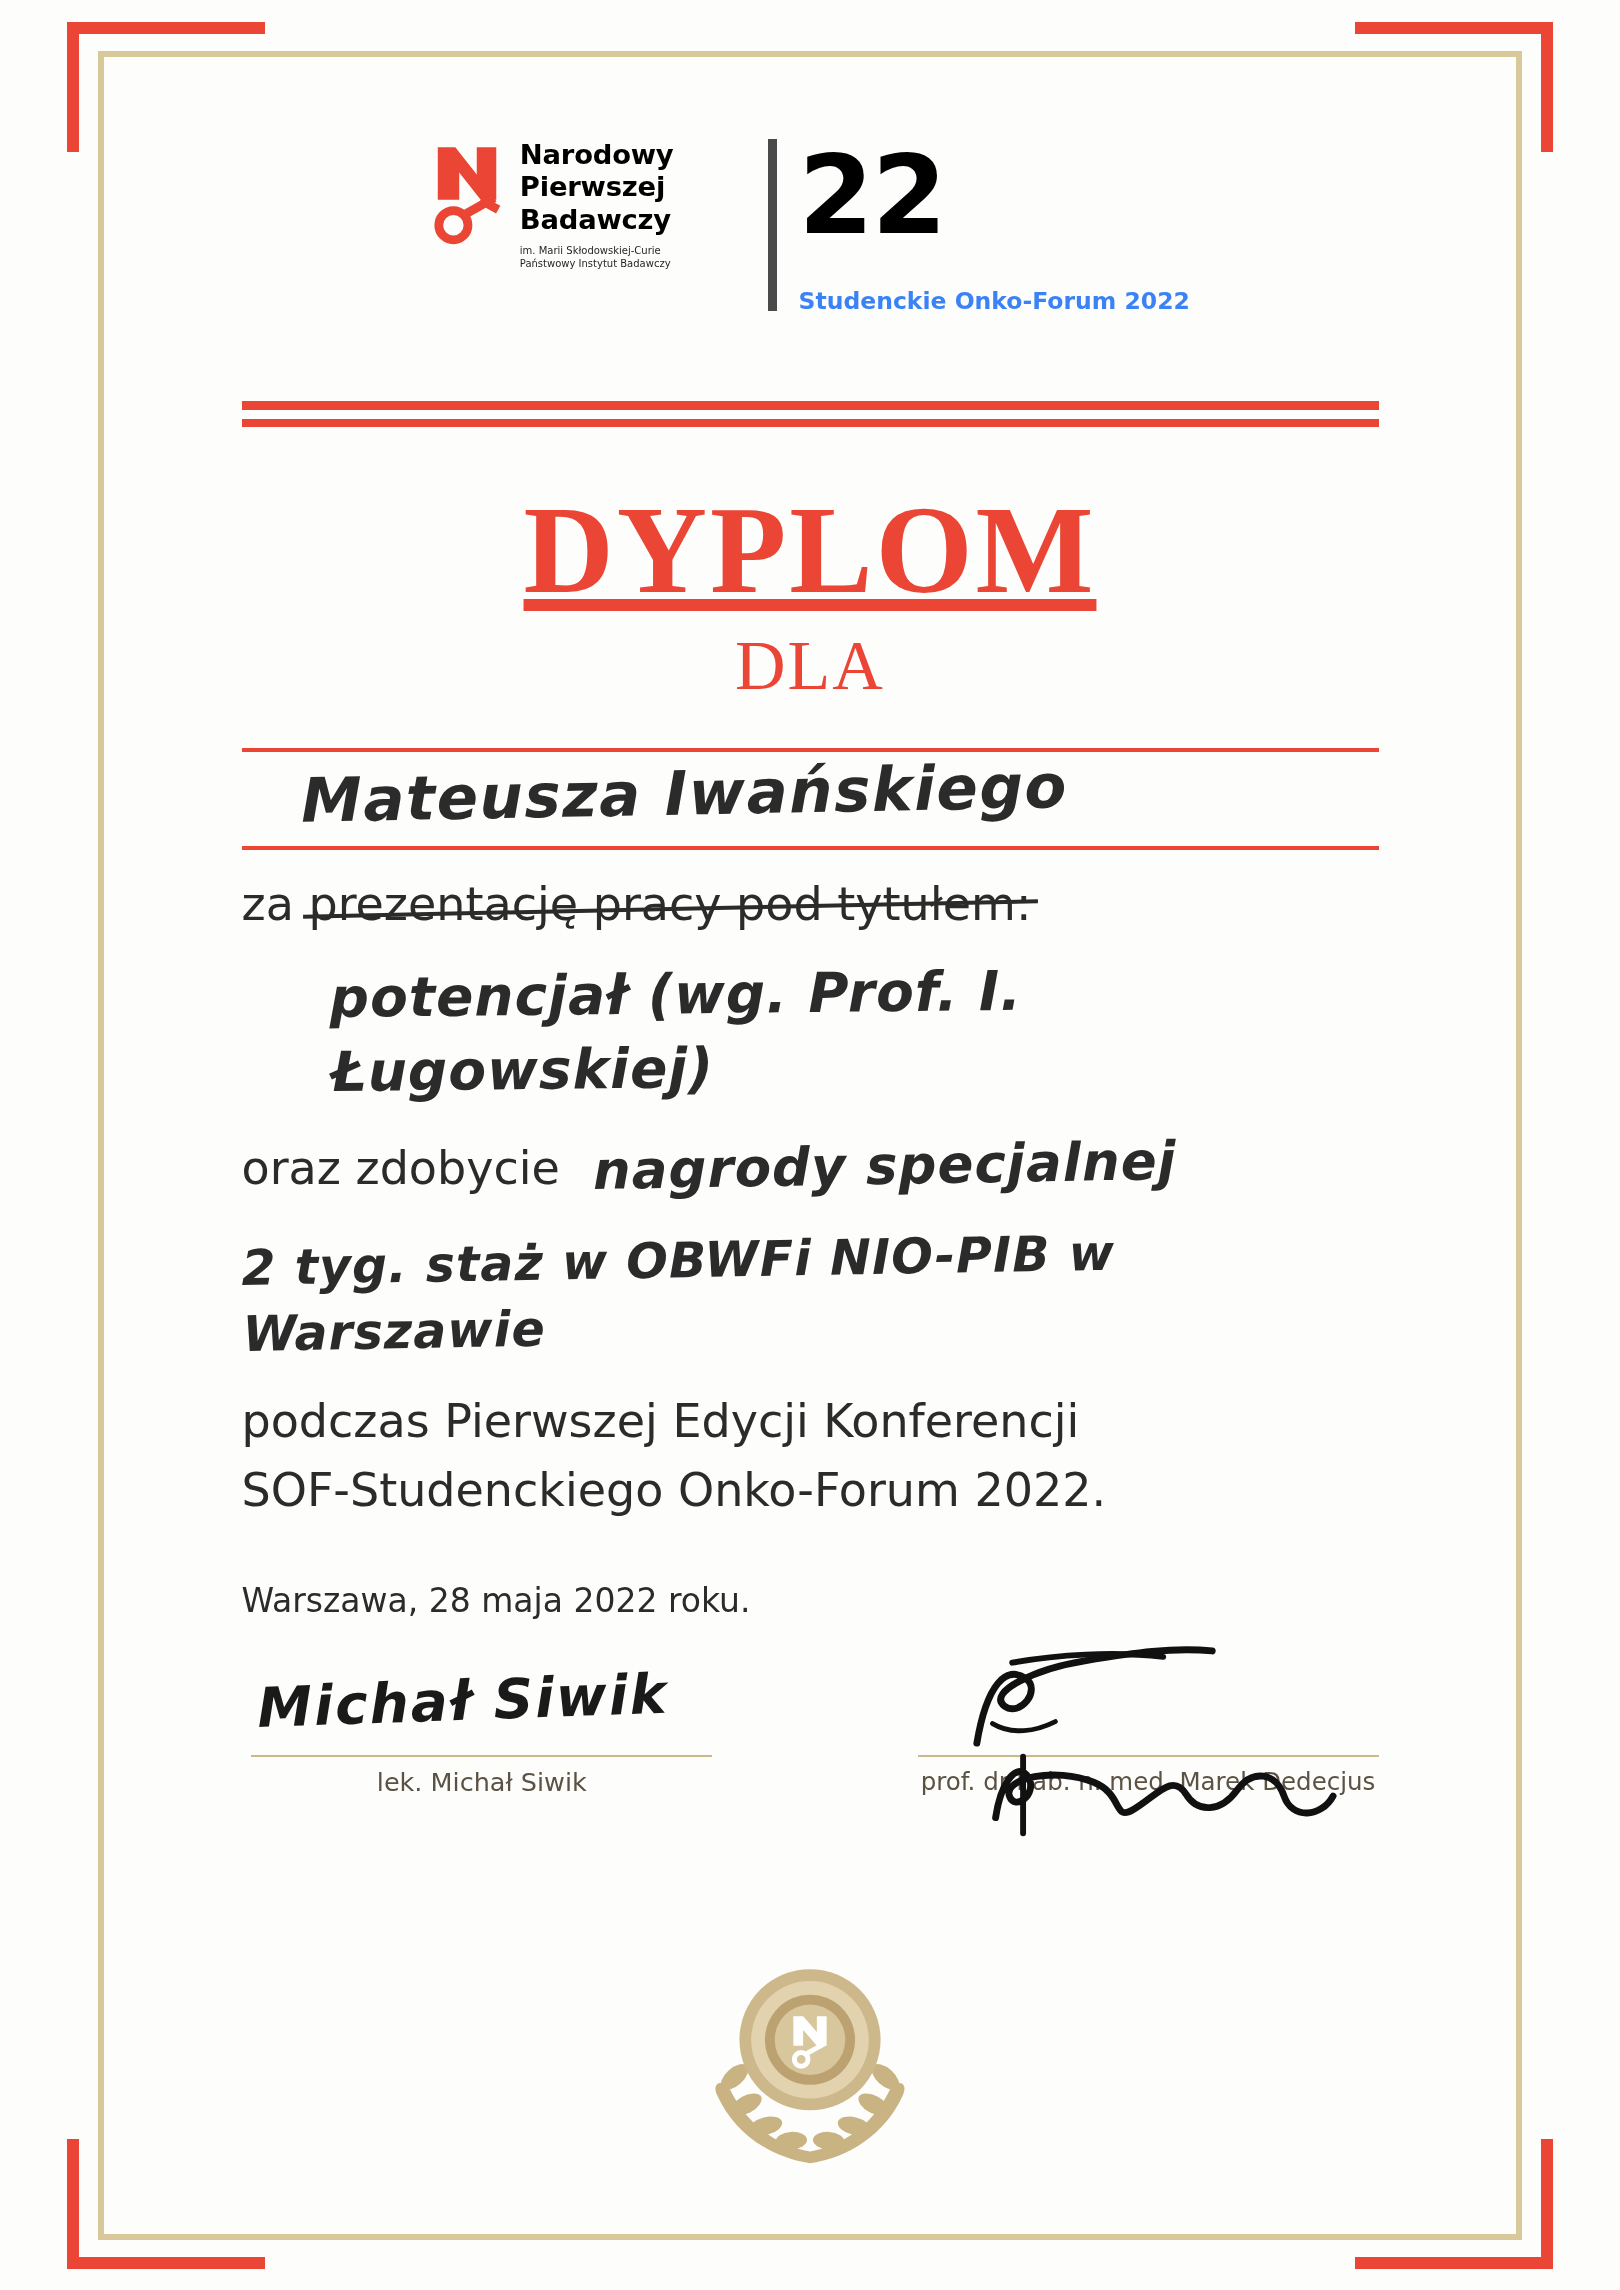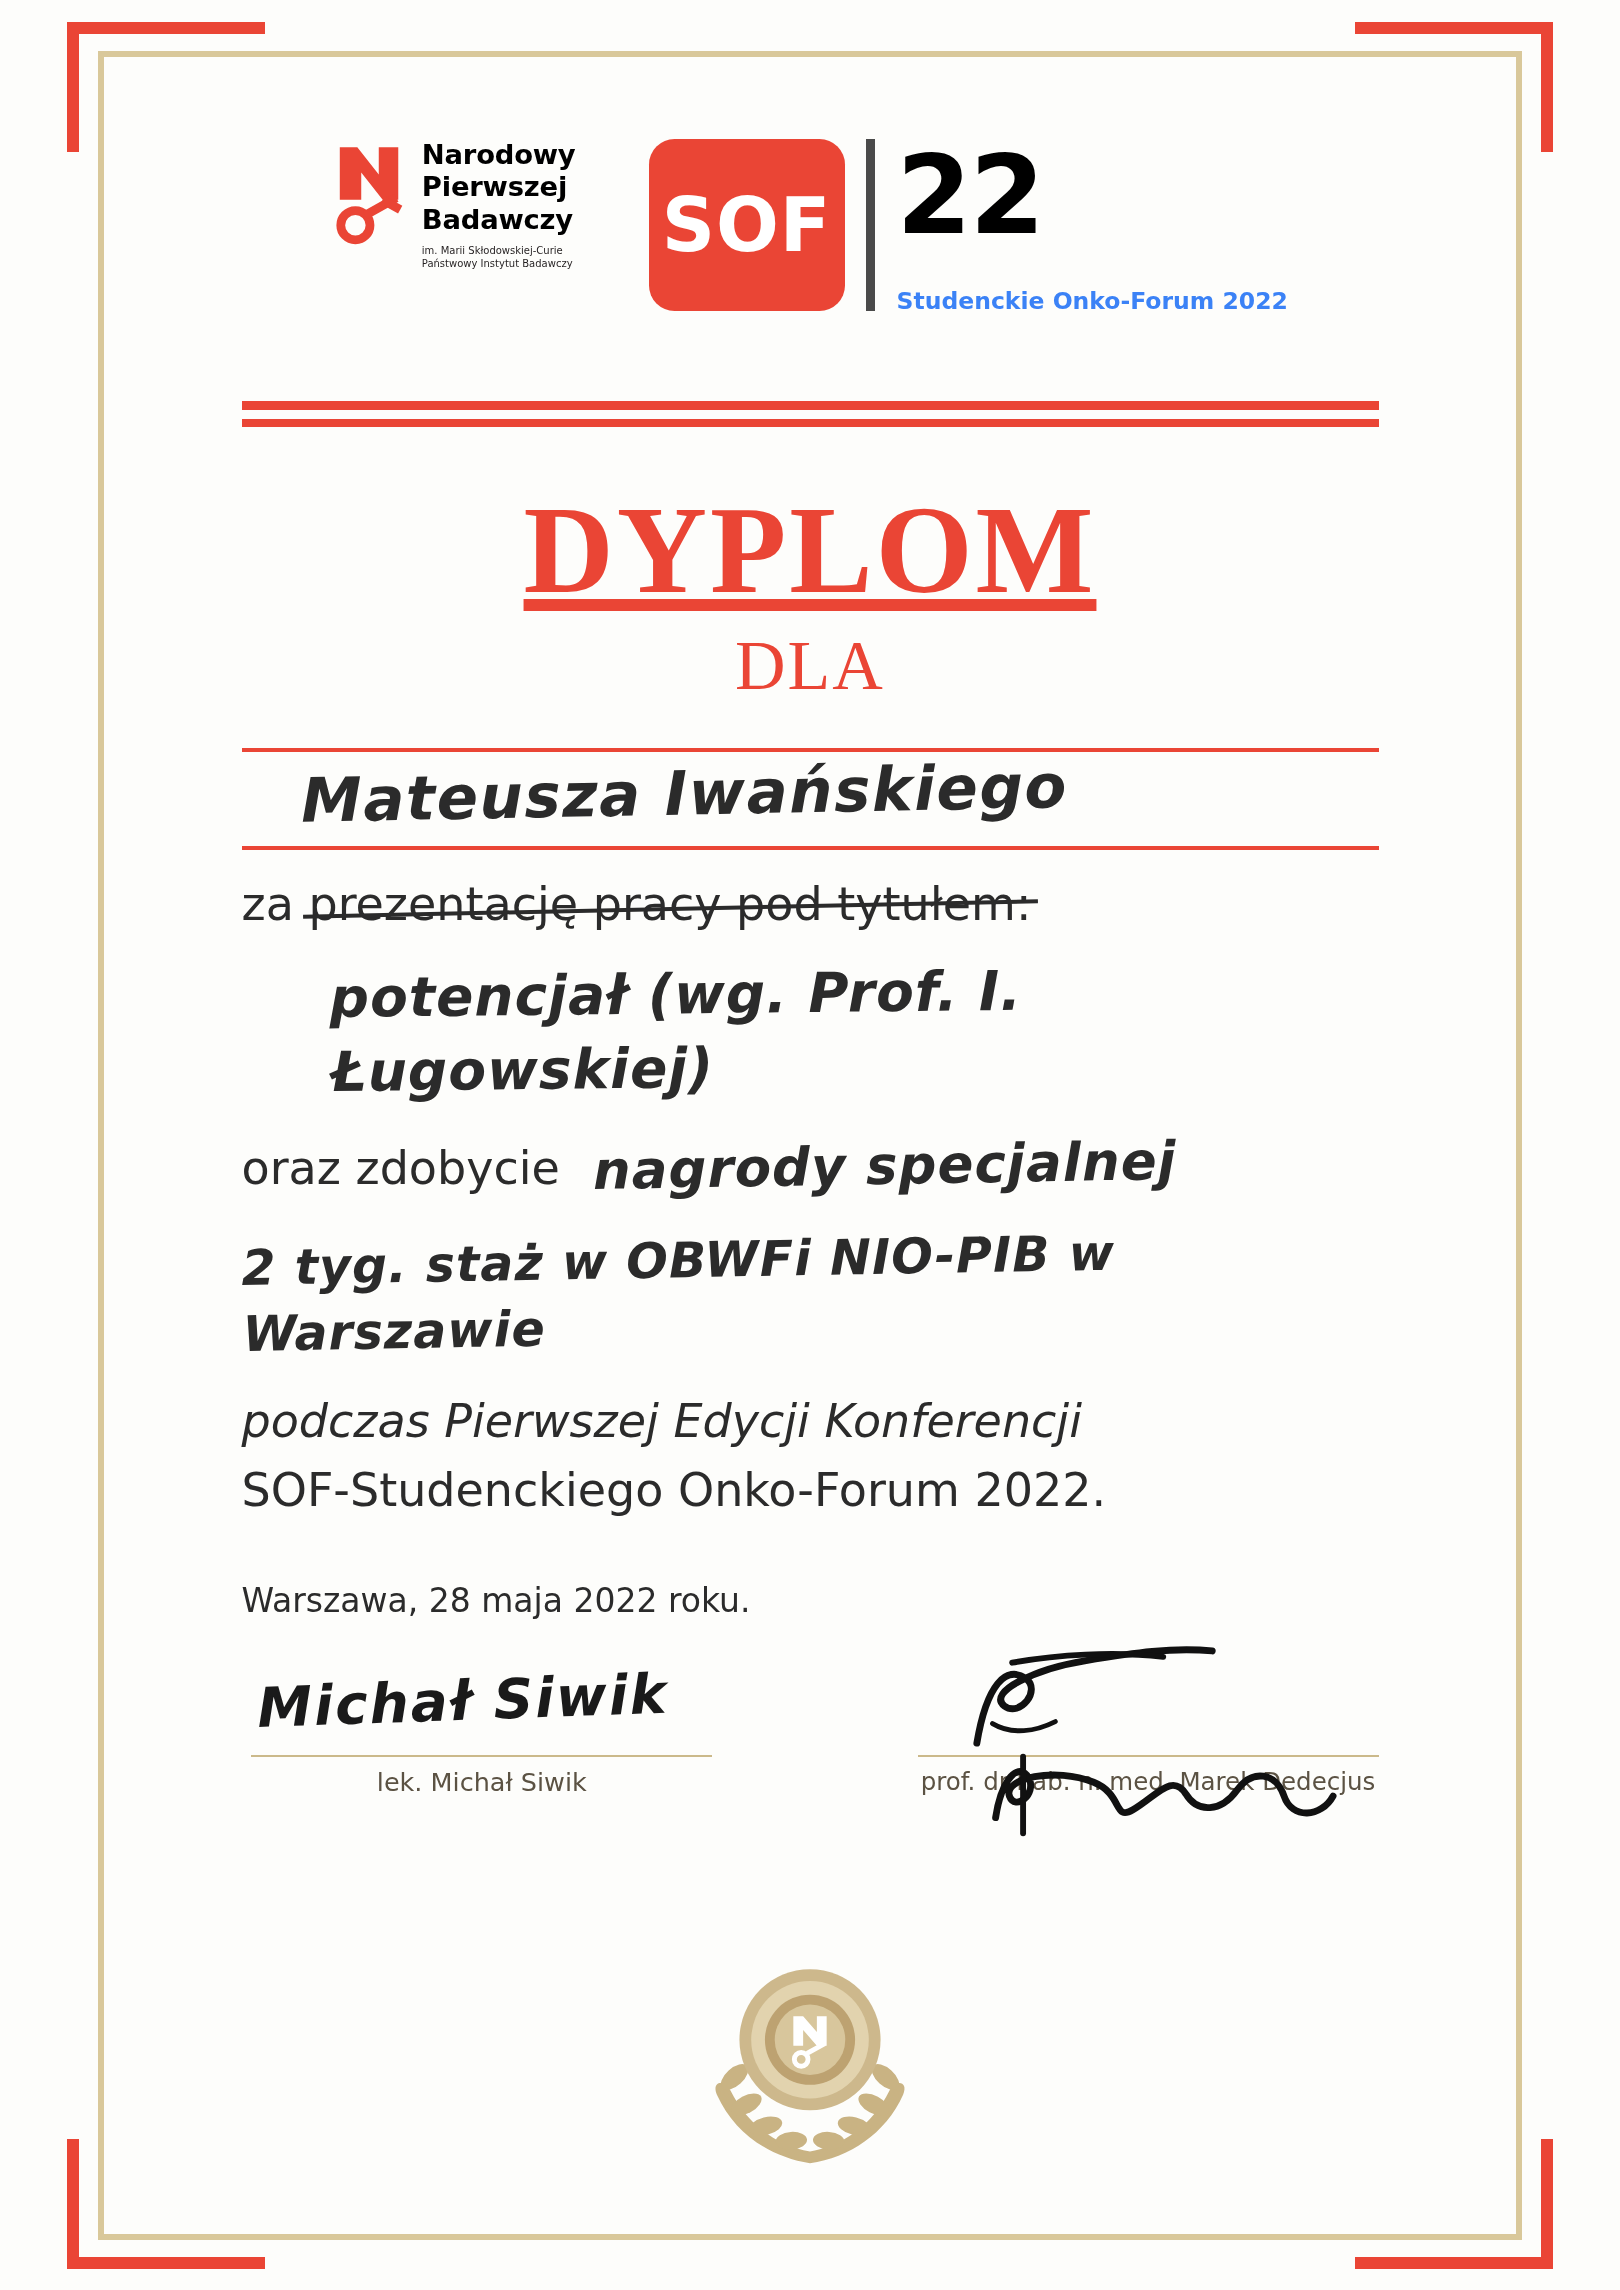--- a/index.html
+++ b/index.html
@@ -246,21 +246,21 @@
     display: flex;
     align-items: baseline;
     gap: 33px;
   }
   .l-oraz .hand { font-size: 53px; transform: rotate(-1deg); }
   .l-staz {
     font-size: 49px;
     margin-top: 25.5px;
     transform: rotate(-1deg);
   }
-  .l-podczas { margin-top: 33px; font-style: italic; }
+  .l-podczas { margin-top: 33px; }
   .l-sof { margin-top: 7.8px; }
 
   
   .date-line {
     font-family: "DejaVu Sans", sans-serif;
     font-size: 33px;
     color: #2b2b2b;
     margin-top: 59px;
   }
 
@@ -351,23 +351,20 @@
             <div>Badawczy</div>
           </div>
           <div class="nio-sub">
             <div>im. Marii Skłodowskiej-Curie</div>
             <div>Państwowy Instytut Badawczy</div>
           </div>
         </div>
       </div>
 
       <div class="sof-block">
-        <div class="sof-badge">
-          <span>SOF</span>
-        </div>
         <div class="sof-right">
           <div class="sof-divider"></div>
           <div class="sof-num-wrap">
             <div class="sof-num">22</div>
             <div class="sof-caption">Studenckie Onko-Forum 2022</div>
           </div>
         </div>
       </div>
 
     </div>

